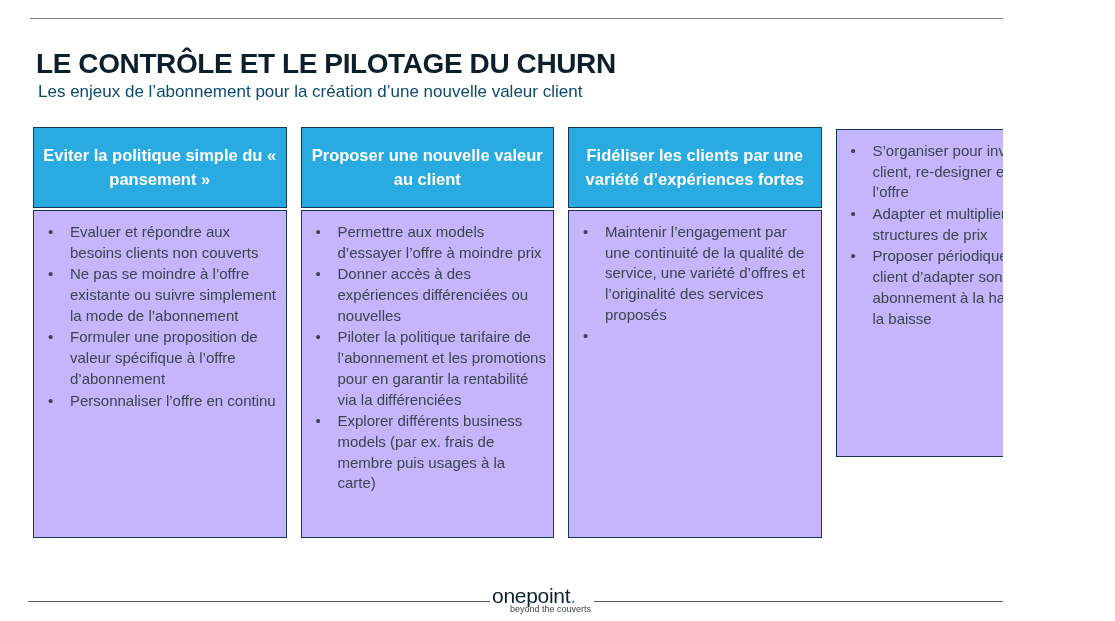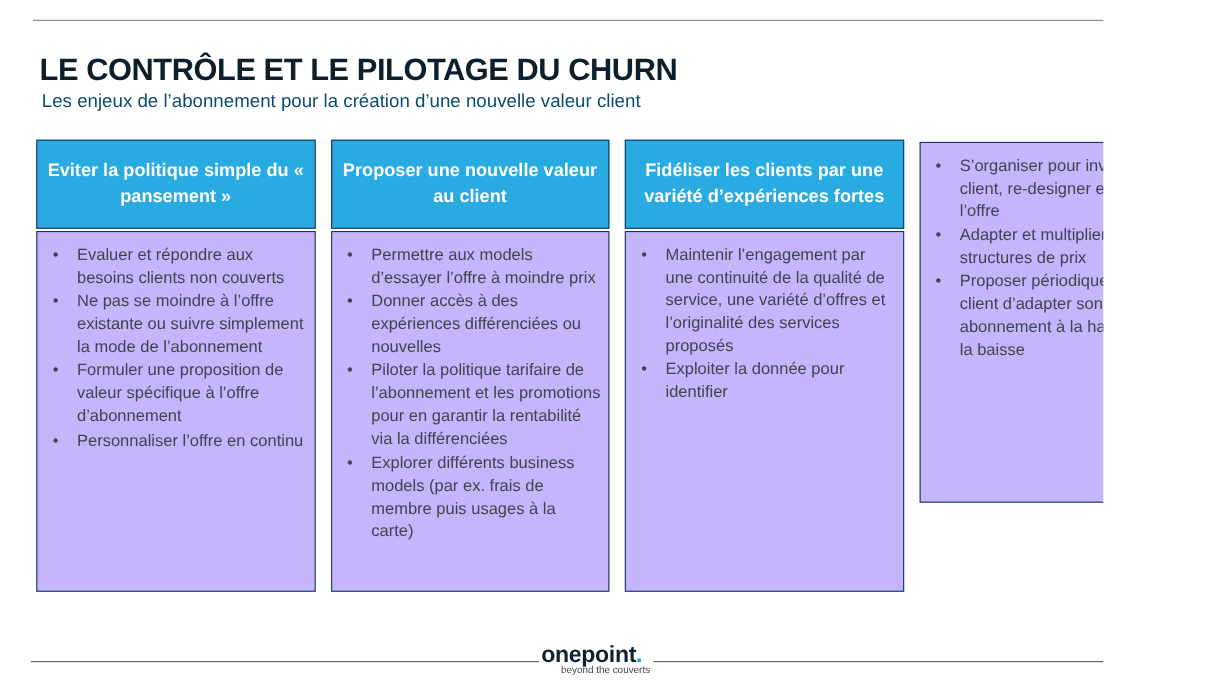--- a/index.html
+++ b/index.html
@@ -125,21 +125,21 @@
     top: 601px;
     width: 427px;
     border-top: 1px solid #595959;
   }
   .footer-logo {
     position: absolute;
     left: 492px;
     top: 584px;
     width: 100px;
     font-size: 21px;
-    font-weight: bold;
+    font-weight: normal;
     letter-spacing: -0.3px;
     color: #0d2333;
     white-space: nowrap;
   }
   .footer-logo .dot { color: #2496d3; }
   .footer-tagline {
     position: absolute;
     left: 492px;
     top: 604px;
     width: 99px;
@@ -184,21 +184,20 @@
         </ul>
       </div>
     </div>
 
     <div class="column">
       <div class="col-header">Fidéliser les clients par une variété d’expériences fortes</div>
       <div class="col-body">
         <ul class="bullets">
           <li>Maintenir l’engagement par une continuité de la qualité de service, une variété d’offres et l’originalité des services proposés</li>
           <li>
-            <span>Exploiter la donnée pour identifier</span>
           </li>
         </ul>
       </div>
     </div>
 
     <div class="column">
       <div class="col-body">
         <ul class="bullets">
           <li>S’organiser pour investiguer le client, re-designer et rafraîchir l’offre</li>
           <li>Adapter et multiplier les structures de prix</li>

